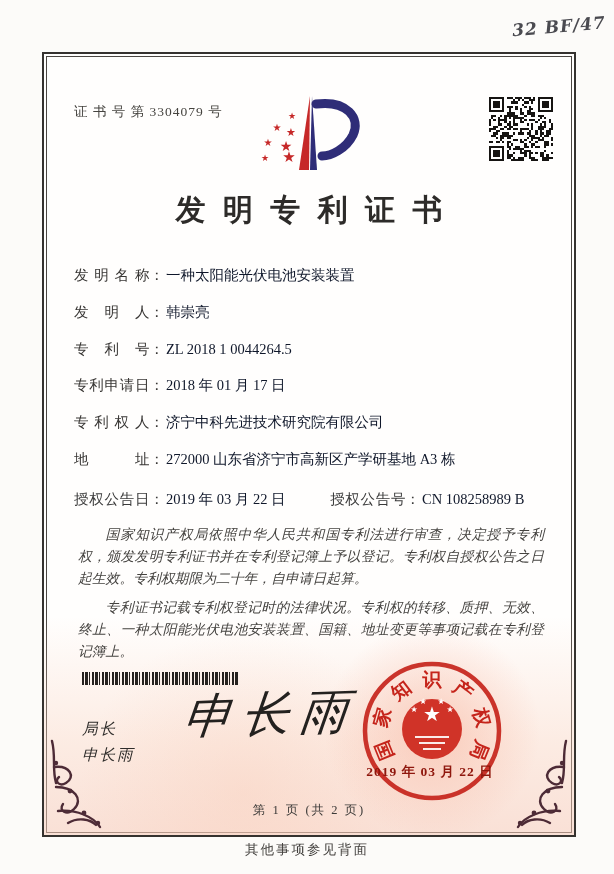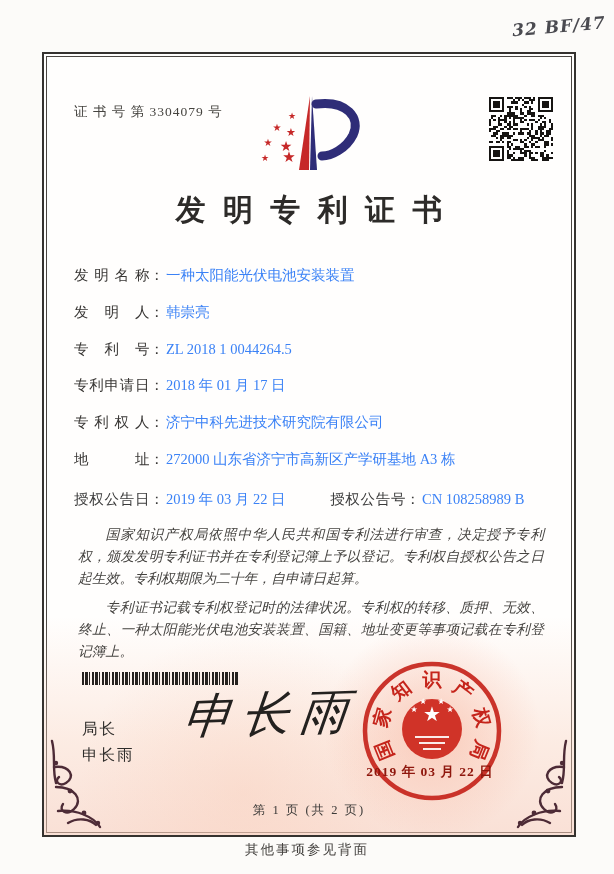--- a/index.html
+++ b/index.html
@@ -31,38 +31,38 @@
   .qr{position:absolute;left:445px;top:43px;width:64px;height:64px;z-index:2;}
   .title{
     position:absolute;left:0;top:136px;width:100%;text-align:center;
     font-size:30px;font-weight:bold;color:#2d2b29;
     letter-spacing:0.58em;text-indent:0.58em;z-index:2;
   }
   .fields{position:absolute;left:30px;top:212px;width:480px;z-index:2;}
   .frow{height:36.8px;font-size:14.5px;color:#383634;white-space:nowrap;}
   .flabel{display:inline-block;width:5.2em;text-align:justify;text-align-last:justify;vertical-align:top;}
   .fsep{display:inline-block;margin-right:2px;}
-  .fvalue{color:#3b82f6;}
+  .fvalue{color:#0f172a;}
   .auth-row{position:absolute;left:30px;top:436px;width:490px;font-size:14.5px;white-space:nowrap;z-index:2;}
   .auth-row .half{display:inline-block;}
   .auth-row .half.second{margin-left:41px;}
   .paras{
     position:absolute;left:26px;top:462px;width:482px;z-index:2;
     font-size:13.8px;line-height:21.8px;color:#454340;
     font-style:italic;text-align:justify;
   }
   .paras p{margin:8px;text-indent:2em;}
   .barcode{
     position:absolute;left:38px;top:618px;width:156px;height:13px;z-index:2;
     background:repeating-linear-gradient(90deg,
       #26221f 0px,#26221f 1.5px,rgba(0,0,0,0) 1.5px,rgba(0,0,0,0) 3px,
       #26221f 3px,#26221f 5.5px,rgba(0,0,0,0) 5.5px,rgba(0,0,0,0) 6.5px,
       #26221f 6.5px,#26221f 7.5px,rgba(0,0,0,0) 7.5px,rgba(0,0,0,0) 10px);
   }
-  .signer{position:absolute;left:38px;top:662px;z-index:2;font-size:15.5px;color:#2e2c2a;line-height:26px;letter-spacing:2px;}
+  .signer{position:absolute;left:38px;top:662px;z-index:2;font-size:15.5px;color:#2e2c2a;line-height:26px;letter-spacing:2px;font-style:italic;}
   .signature{
     position:absolute;left:140px;top:628px;width:200px;z-index:2;
     font-size:48px;color:#23211f;letter-spacing:10px;
     font-style:italic;transform:rotate(-2deg) skewX(-8deg);
     font-family:"DejaVu Serif",serif;
   }
   .seal{position:absolute;left:308px;top:597px;width:160px;height:160px;z-index:3;}
   .seal svg{position:absolute;left:0;top:0;}
   #seal-chars span{
     position:absolute;left:80px;top:80px;

